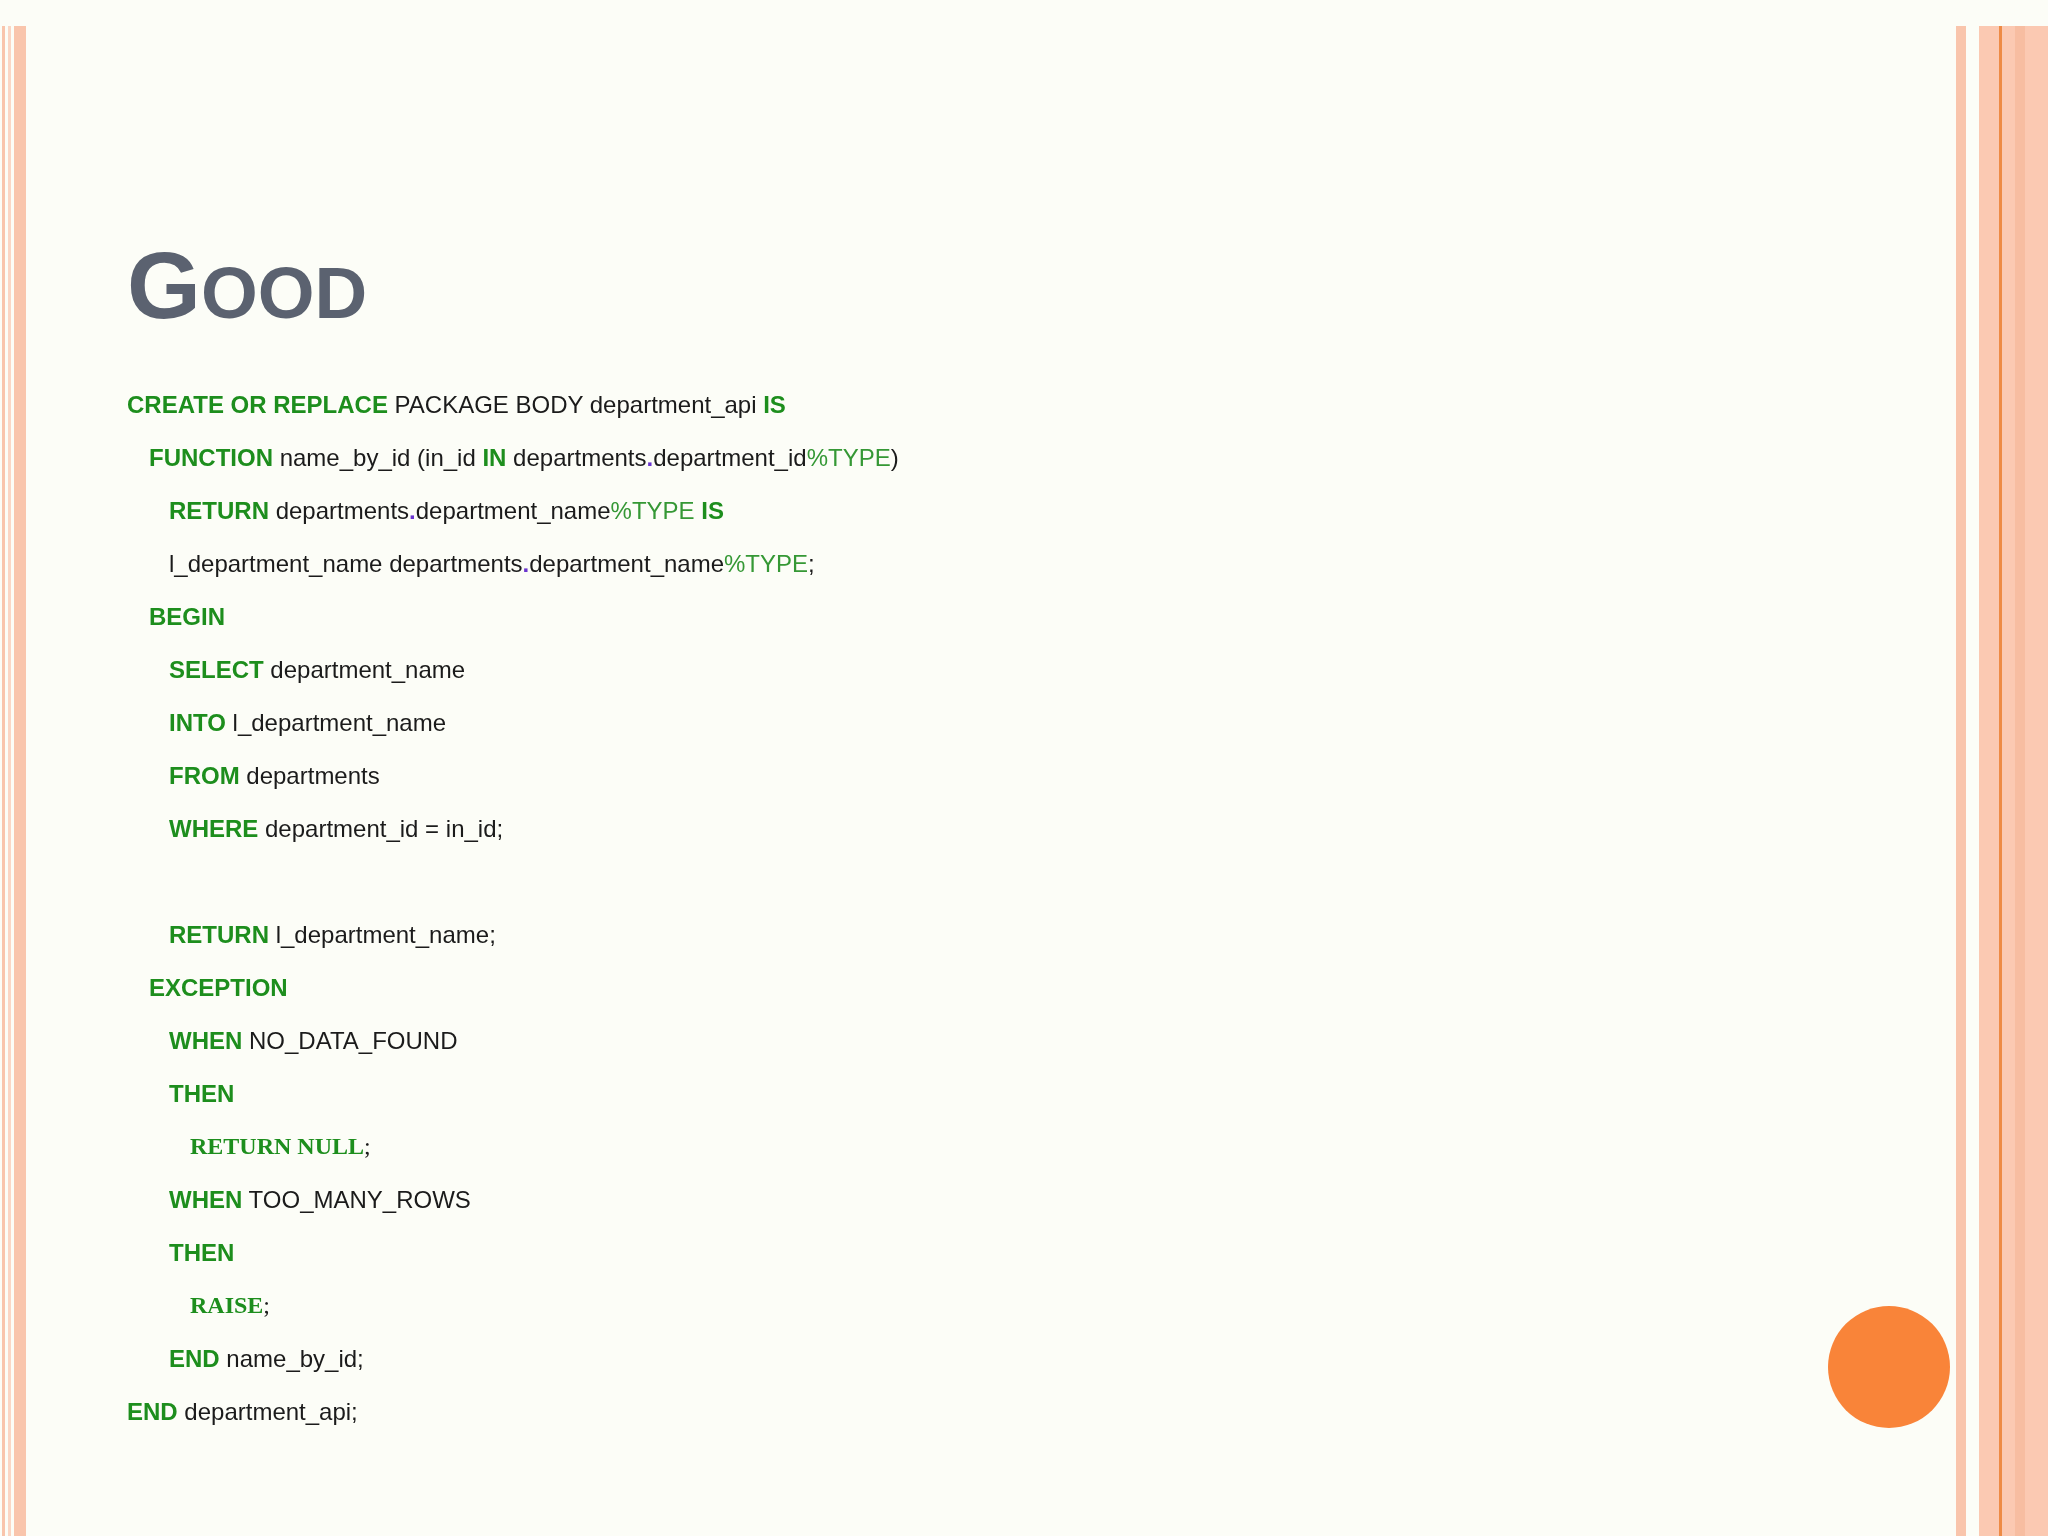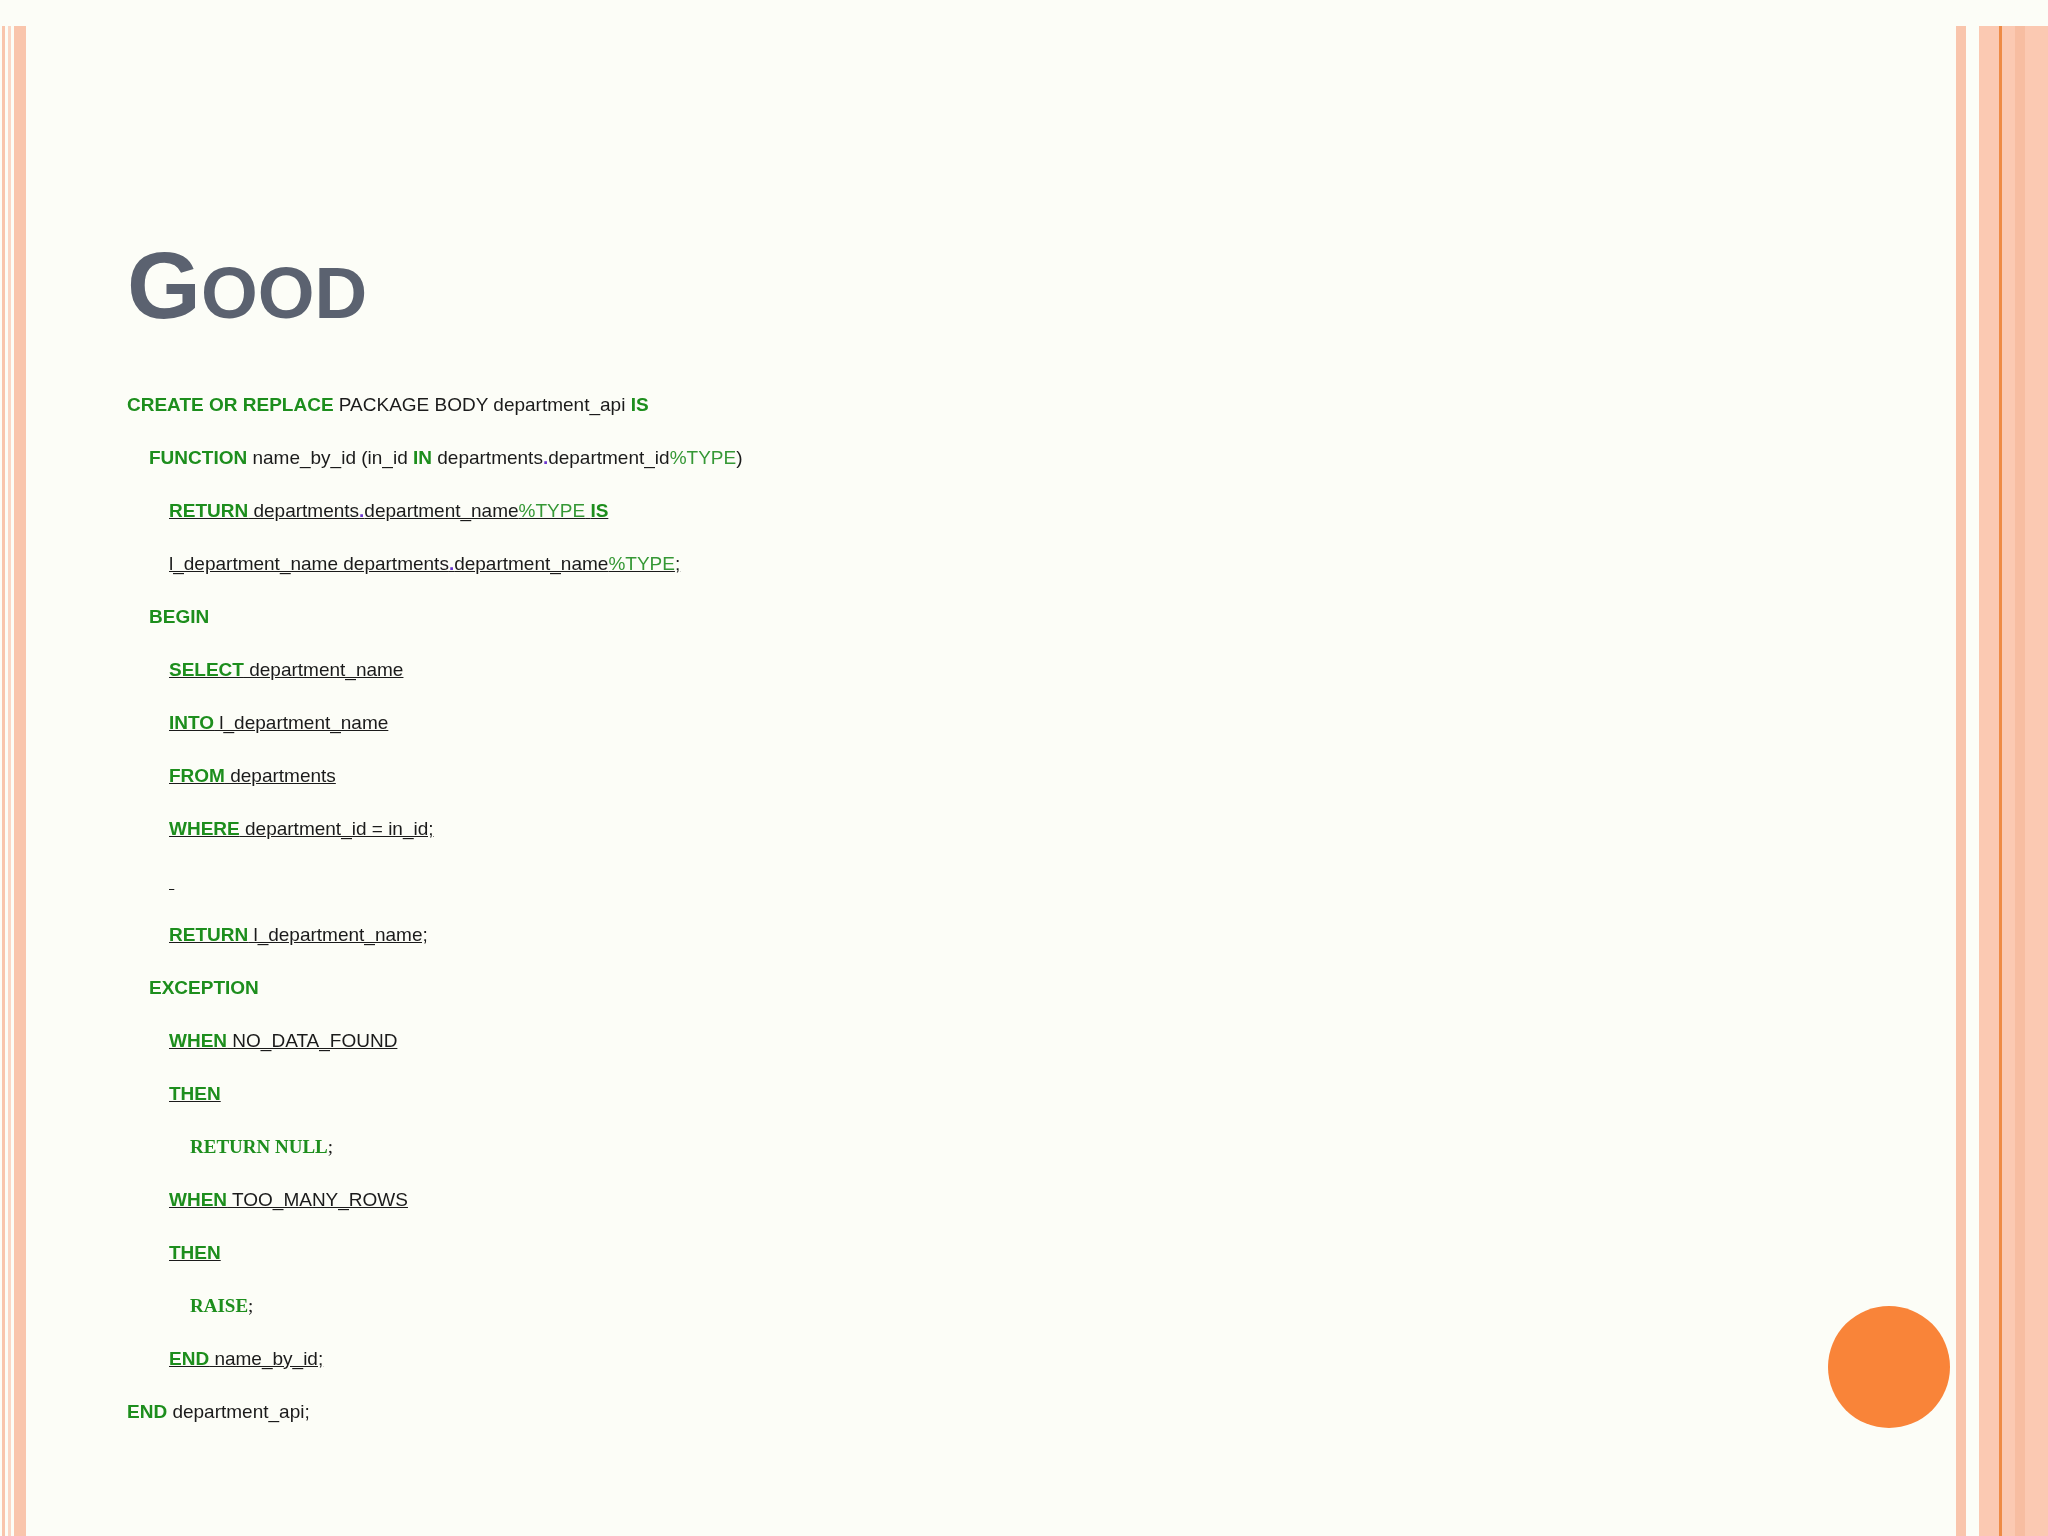--- a/index.html
+++ b/index.html
@@ -48,29 +48,29 @@
     color: var(--title);
     white-space: pre;
   }
   .title .t-first { font-size: 95px; }
   .title .t-rest  { font-size: 73px; }
   
   .code {
     position: absolute;
     left: 127px;
     top: 352px;
-    font-size: 19px;
+    font-size: 24px;
     line-height: 53px;
     color: var(--text);
     white-space: pre;
   }
   .code-line { min-height: 53px; }
   .ind0 { padding-left: 0; }
   .ind1 { padding-left: 22px; }
-  .ind2 { padding-left: 42px; text-decoration: underline; }
+  .ind2 { padding-left: 42px; }
   .ind3 { padding-left: 63px; font-family: Liberation Serif, serif; }
   .seg-kw    { color: var(--kw); font-weight: bold; }
   .seg-plain { color: var(--text); }
   .seg-type  { color: var(--type); text-align: right; }
   .seg-dot   { color: var(--dot); font-weight: bold; }
   
   .circle {
     position: absolute;
     left: 1828px;
     top: 1280px;

